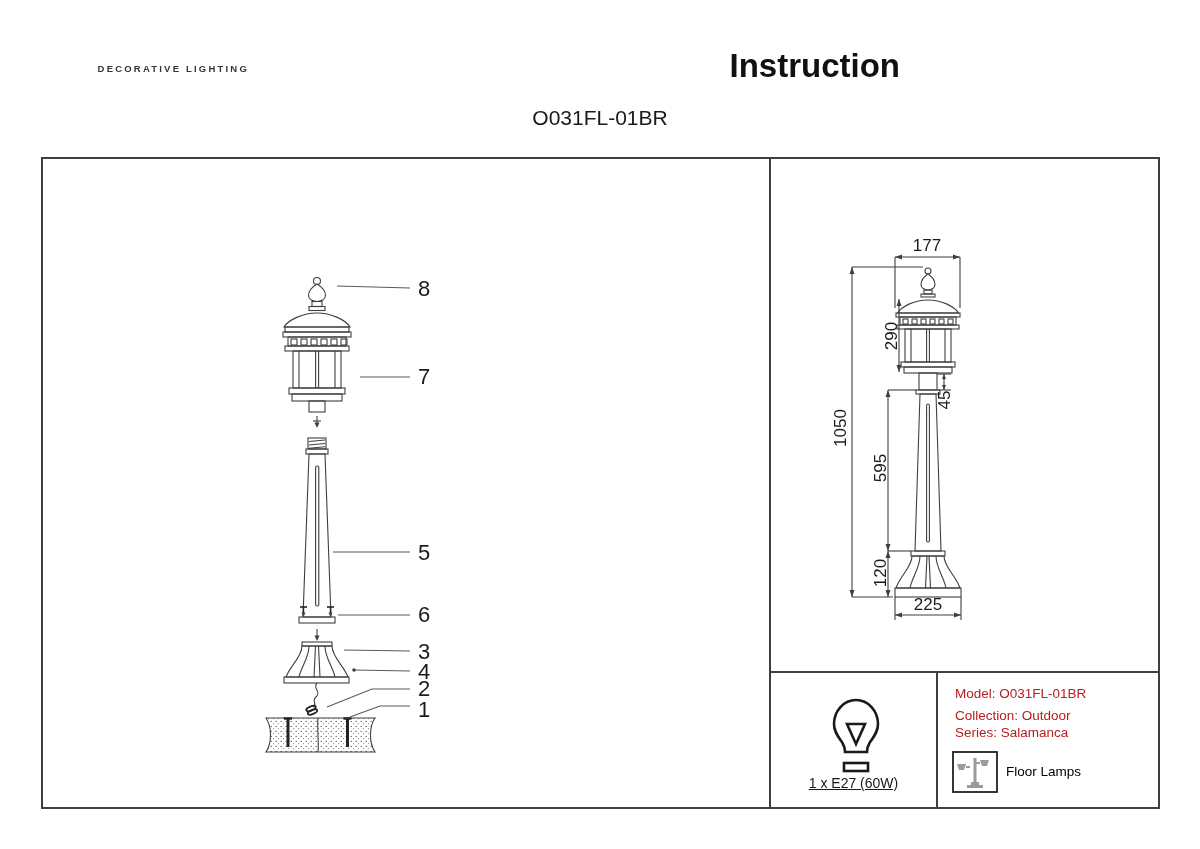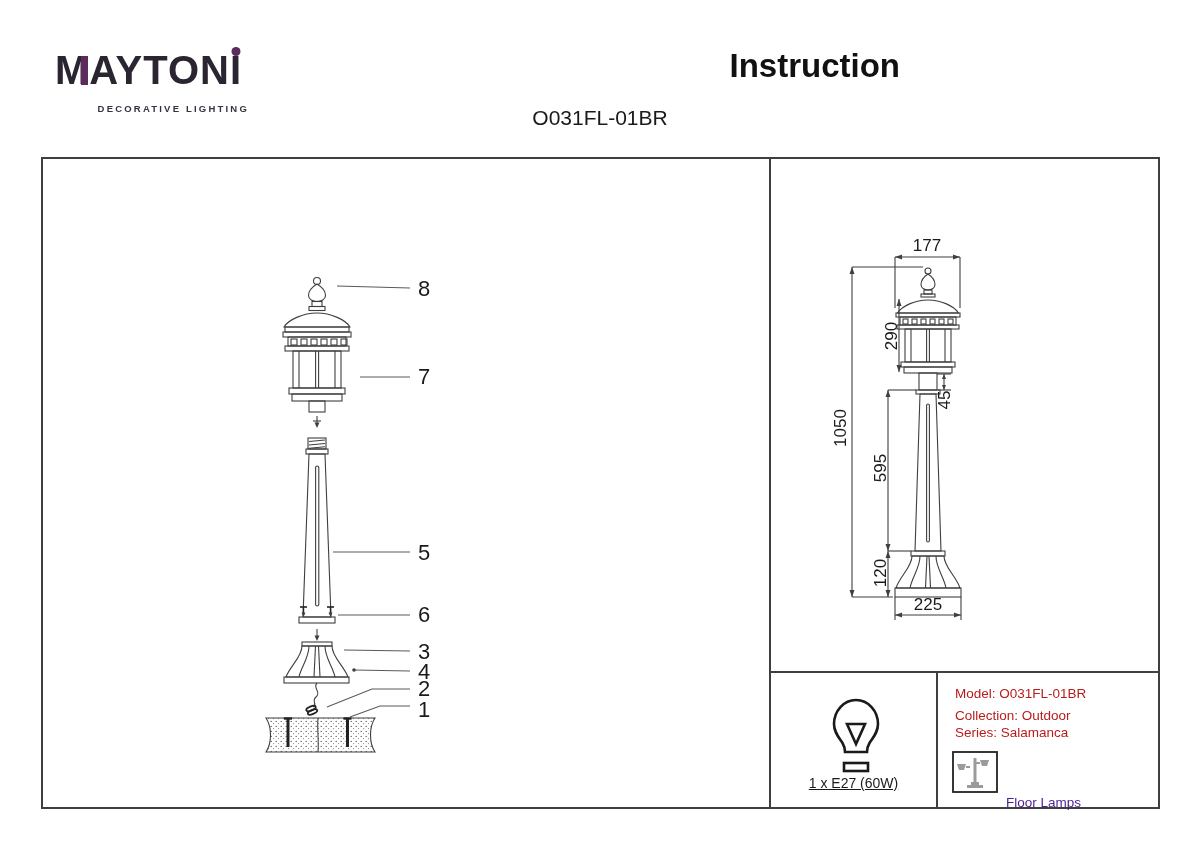--- a/index.html
+++ b/index.html
@@ -28,27 +28,26 @@
   .bolt{stroke:#222;fill:none;}
   .partnum{font-family:"Liberation Sans",sans-serif;font-size:22px;fill:#1a1a1a;}
   .dimtxt{font-family:"Liberation Sans",sans-serif;font-size:17px;fill:#1a1a1a;}
   .bulbln{stroke:#1a1a1a;stroke-width:2.6;fill:none;}
   .gray{fill:#9b9b9b;stroke:none;}
   .grayln{stroke:#9b9b9b;stroke-width:2;fill:none;}
   
   .spec-line{position:absolute;left:955px;font-size:13.5px;color:#b91c1c;}
   .bulb-caption{position:absolute;left:772px;width:163px;text-align:center;top:775px;
                 font-size:14px;color:#1a1a1a;text-decoration:underline;}
-  .cat-label{position:absolute;left:1006px;top:795px;font-size:13.5px;color:#4c1d95;}
+  .cat-label{position:absolute;left:1006px;top:764px;font-size:13.5px;color:#000000;}
 </style>
 </head>
 <body>
 
 <div class="logo">
-  <span class="word"><span class="m-wrap"><span>M</span><i class="m-bar"></i></span><span>AYTON</span><span class="i-wrap"><span>I</span><i class="i-dot"></i></span></span>
   <div class="tagline">DECORATIVE LIGHTING</div>
 </div>
 
 <div class="title-block">
   <div class="title">Instruction</div>
   <div class="subtitle">O031FL-01BR</div>
 </div>
 
 <svg class="art" width="1200" height="849" viewBox="0 0 1200 849">
   <defs>

